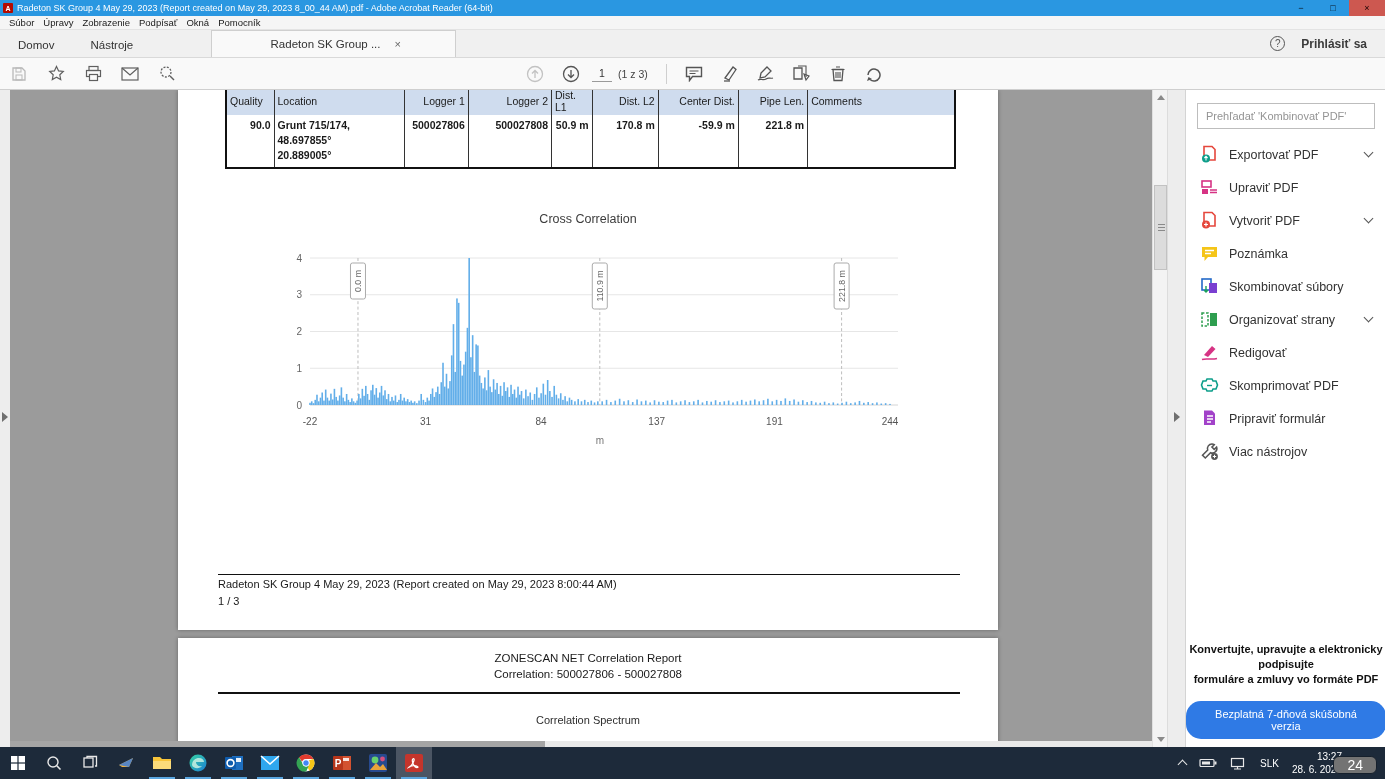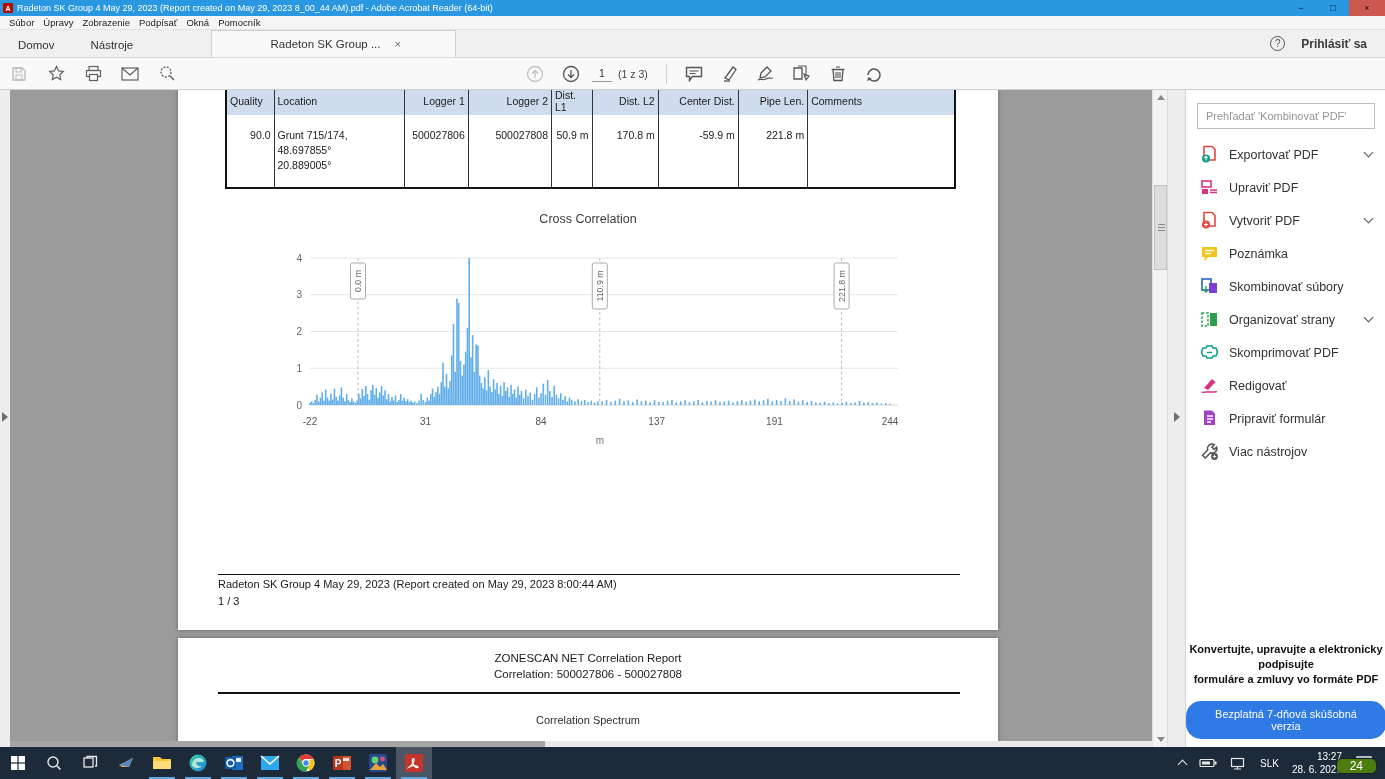--- a/index.html
+++ b/index.html
@@ -43,21 +43,21 @@
   .expander { position:absolute; width:0; height:0; border-top:5px solid transparent; border-bottom:5px solid transparent; border-left:6px solid #6f6f6f; }
   .doc-area { position:absolute; left:10px; top:0; width:1142px; height:657px; background:#9b9b9b; overflow:hidden; }
 
   .page { position:absolute; left:168px; width:820px; background:#fff; box-shadow:0 0 4px rgba(0,0,0,.35); overflow:hidden; color:#1a1a1a; }
   .page1 { top:0; height:540px; }
   .page2 { top:548px; height:109px; }
 
   
   .rtable { position:absolute; left:47px; top:-6px; width:731px; border:2px solid #111; border-collapse:collapse; font-size:10.5px; }
   .rtable th { background:#cfdcee; font-weight:normal; text-align:left; padding:3px 3px 2px 3px; border-right:1px solid #333; height:18px; }
-  .rtable td { vertical-align:top; text-align:right; padding:13px 3px; border-right:1px solid #333; line-height:1.45; }
+  .rtable td { vertical-align:top; text-align:right; padding:3px 3px; border-right:1px solid #333; line-height:1.45;font-weight:bold; }
   .rtable td.loc { text-align:left; }
   .rtable td.logger1 { white-space:nowrap; overflow:visible; }
   .graphs-bar { position:absolute; left:47px; top:86px; width:732px; height:18px; background:#b2b2b2; font-weight:bold; font-size:11px; display:flex; align-items:center; padding-left:6px; color:#111; }
 
   .chart-title { position:absolute; left:0; top:122px; width:820px; text-align:center; font-size:12.5px; color:#3c3c3c; }
   .chart-svg { position:absolute; left:94px; top:153px; }
 
   .pfooter-line { position:absolute; left:40px; top:484px; width:742px; border-top:1.5px solid #111; }
   .pfooter-1 { position:absolute; left:40px; top:488px; font-size:11px; }
   .pfooter-2 { position:absolute; left:40px; top:505px; font-size:11px; }
@@ -92,21 +92,21 @@
 
   
   .taskbar { position:absolute; left:0; top:747px; width:1385px; height:32px; background:#1d2a3a; display:flex; align-items:center; color:#fff; }
   .task-tile { width:36px; height:32px; display:flex; align-items:center; justify-content:center; position:relative; }
   .task-tile.running::after { content:""; position:absolute; left:5px; right:5px; bottom:0; height:2px; background:#5aa6e0; }
   .task-tile.active { background:#4b5563; }
   .tray { margin-left:auto; display:flex; align-items:center; gap:13px; padding-right:10px; font-size:10px; }
   .tray .chev-up { width:7px; height:7px; border-left:1.5px solid #e8e8e8; border-top:1.5px solid #e8e8e8; transform:rotate(45deg); margin-top:3px; }
   .clock { text-align:right; line-height:1.3; font-size:10px; }
   .notif { position:relative; width:20px; height:16px; }
-  .badge { position:absolute; right:-2px; bottom:-3px; background:#4d7c0f; color:#fff; font-size:12px; padding:0 13px; border-radius:6px; border:1px solid #16202c; }
+  .badge { position:absolute; right:-2px; bottom:-3px; background:#737373; color:#fff; font-size:14px; padding:0 13px; border-radius:6px; border:1px solid #16202c; }
 </style>
 </head>
 <body>
 
 <div id="app">
 
   <div class="titlebar">
     <span class="appicon">A</span>
     <span class="wtitle">Radeton SK Group 4 May 29, 2023 (Report created on May 29, 2023 8_00_44 AM).pdf - Adobe Acrobat Reader (64-bit)</span>
     <span class="winbtn">−</span>
@@ -614,36 +614,36 @@
                 <rect x="2" y="2" width="6" height="13" fill="none" stroke="#2e9e4f" stroke-width="1.5" stroke-dasharray="2.4 1.6"></rect>
                 <rect x="10" y="2" width="7" height="13" fill="#2e9e4f"></rect>
               </svg>
           </span>
           <span>Organizovať strany</span>
           <span class="chev"></span>
         </div>
 
         <div class="tool-item">
           <span class="ticon">
+            <svg width="19" height="17" viewBox="0 0 19 17">
+                <path d="M4 11L12 2l3.5 3L8 13z" fill="#d63384"></path>
+                <path d="M2 15.5c4-1.5 9 .5 15-1" stroke="#d63384" stroke-width="1.6" fill="none"></path>
+              </svg>
+          </span>
+          <span>Redigovať</span>
+        </div>
+
+        <div class="tool-item">
+          <span class="ticon">
             <svg width="19" height="19" viewBox="0 0 19 19">
                 <path d="M3 5l-1.5 4L3 13h3l1 2h5l1-2h3l1.5-4L16 5h-3l-1-2H7L6 5z" fill="none" stroke="#0d9e8a" stroke-width="1.6"></path>
                 <path d="M7 9.5h5" stroke="#0d9e8a" stroke-width="1.4"></path>
               </svg>
           </span>
           <span>Skomprimovať PDF</span>
-        </div>
-
-        <div class="tool-item">
-          <span class="ticon">
-            <svg width="19" height="17" viewBox="0 0 19 17">
-                <path d="M4 11L12 2l3.5 3L8 13z" fill="#d63384"></path>
-                <path d="M2 15.5c4-1.5 9 .5 15-1" stroke="#d63384" stroke-width="1.6" fill="none"></path>
-              </svg>
-          </span>
-          <span>Redigovať</span>
         </div>
 
         <div class="tool-item">
           <span class="ticon">
             <svg width="19" height="19" viewBox="0 0 19 19">
                 <path d="M4 1.5h8l3 3V16H4z" fill="#a242c9"></path>
                 <path d="M7 7h6M7 10h6M7 13h4" stroke="#fff" stroke-width="1.3"></path>
               </svg>
           </span>
           <span>Pripraviť formulár</span>

